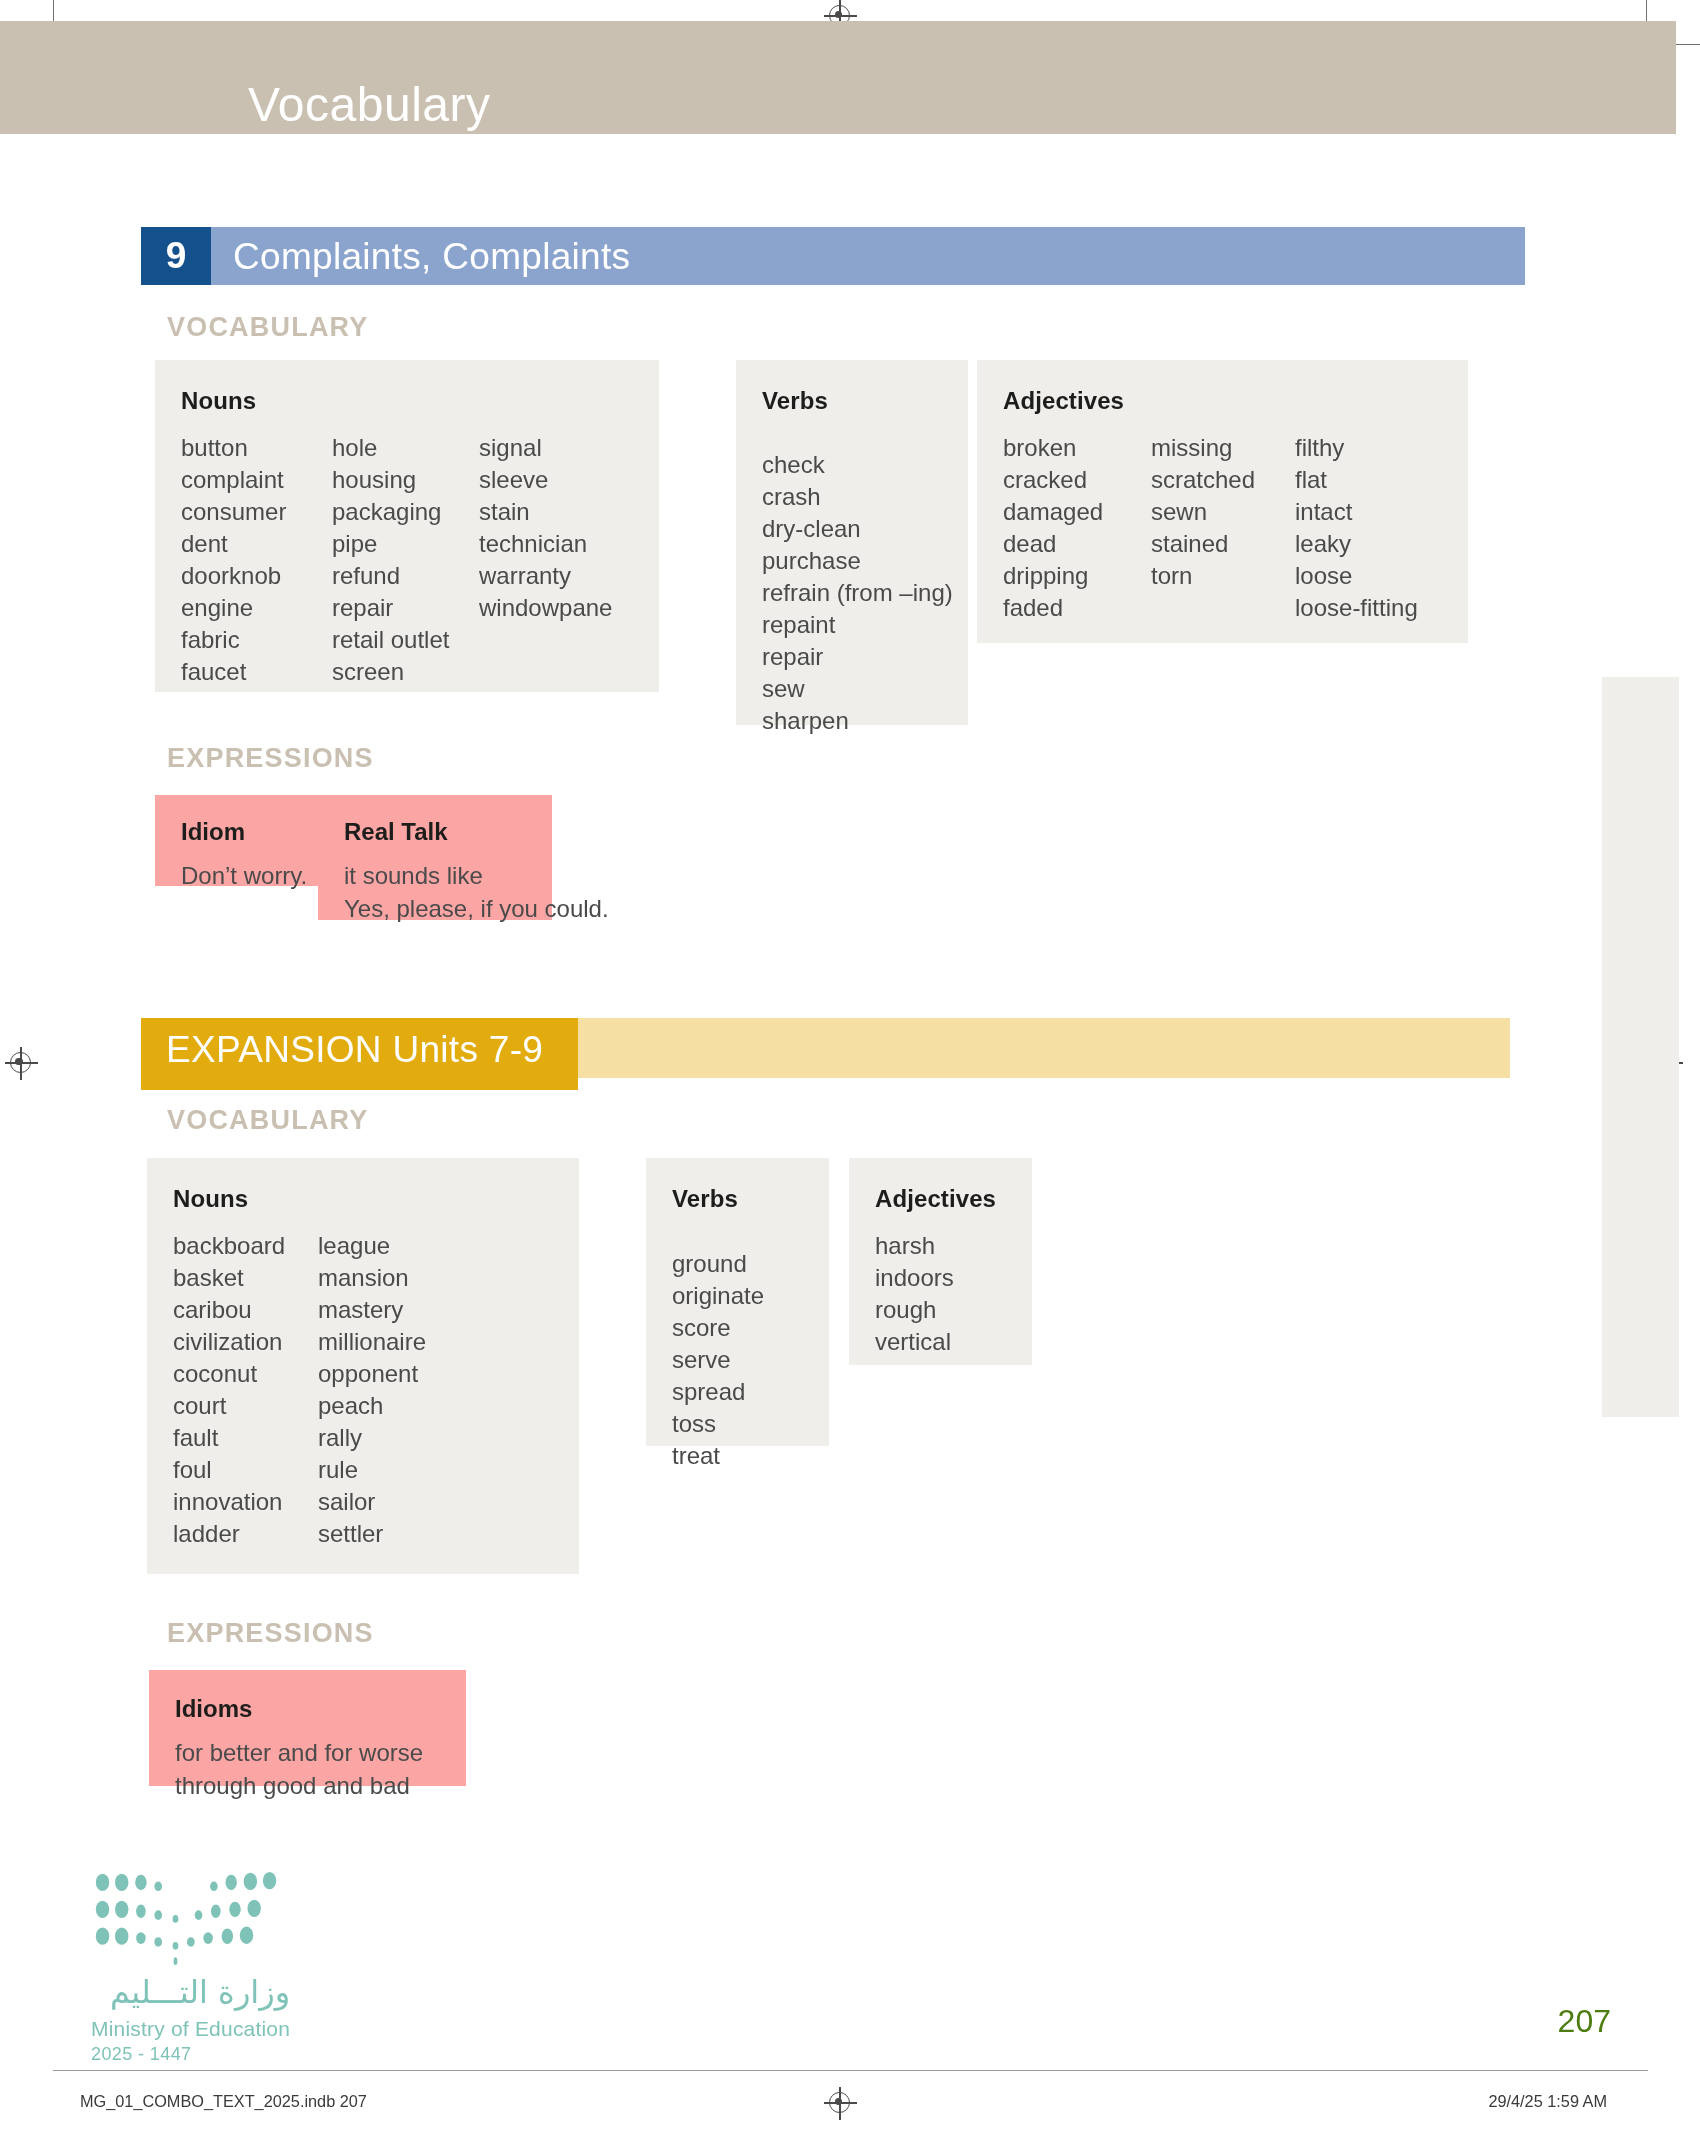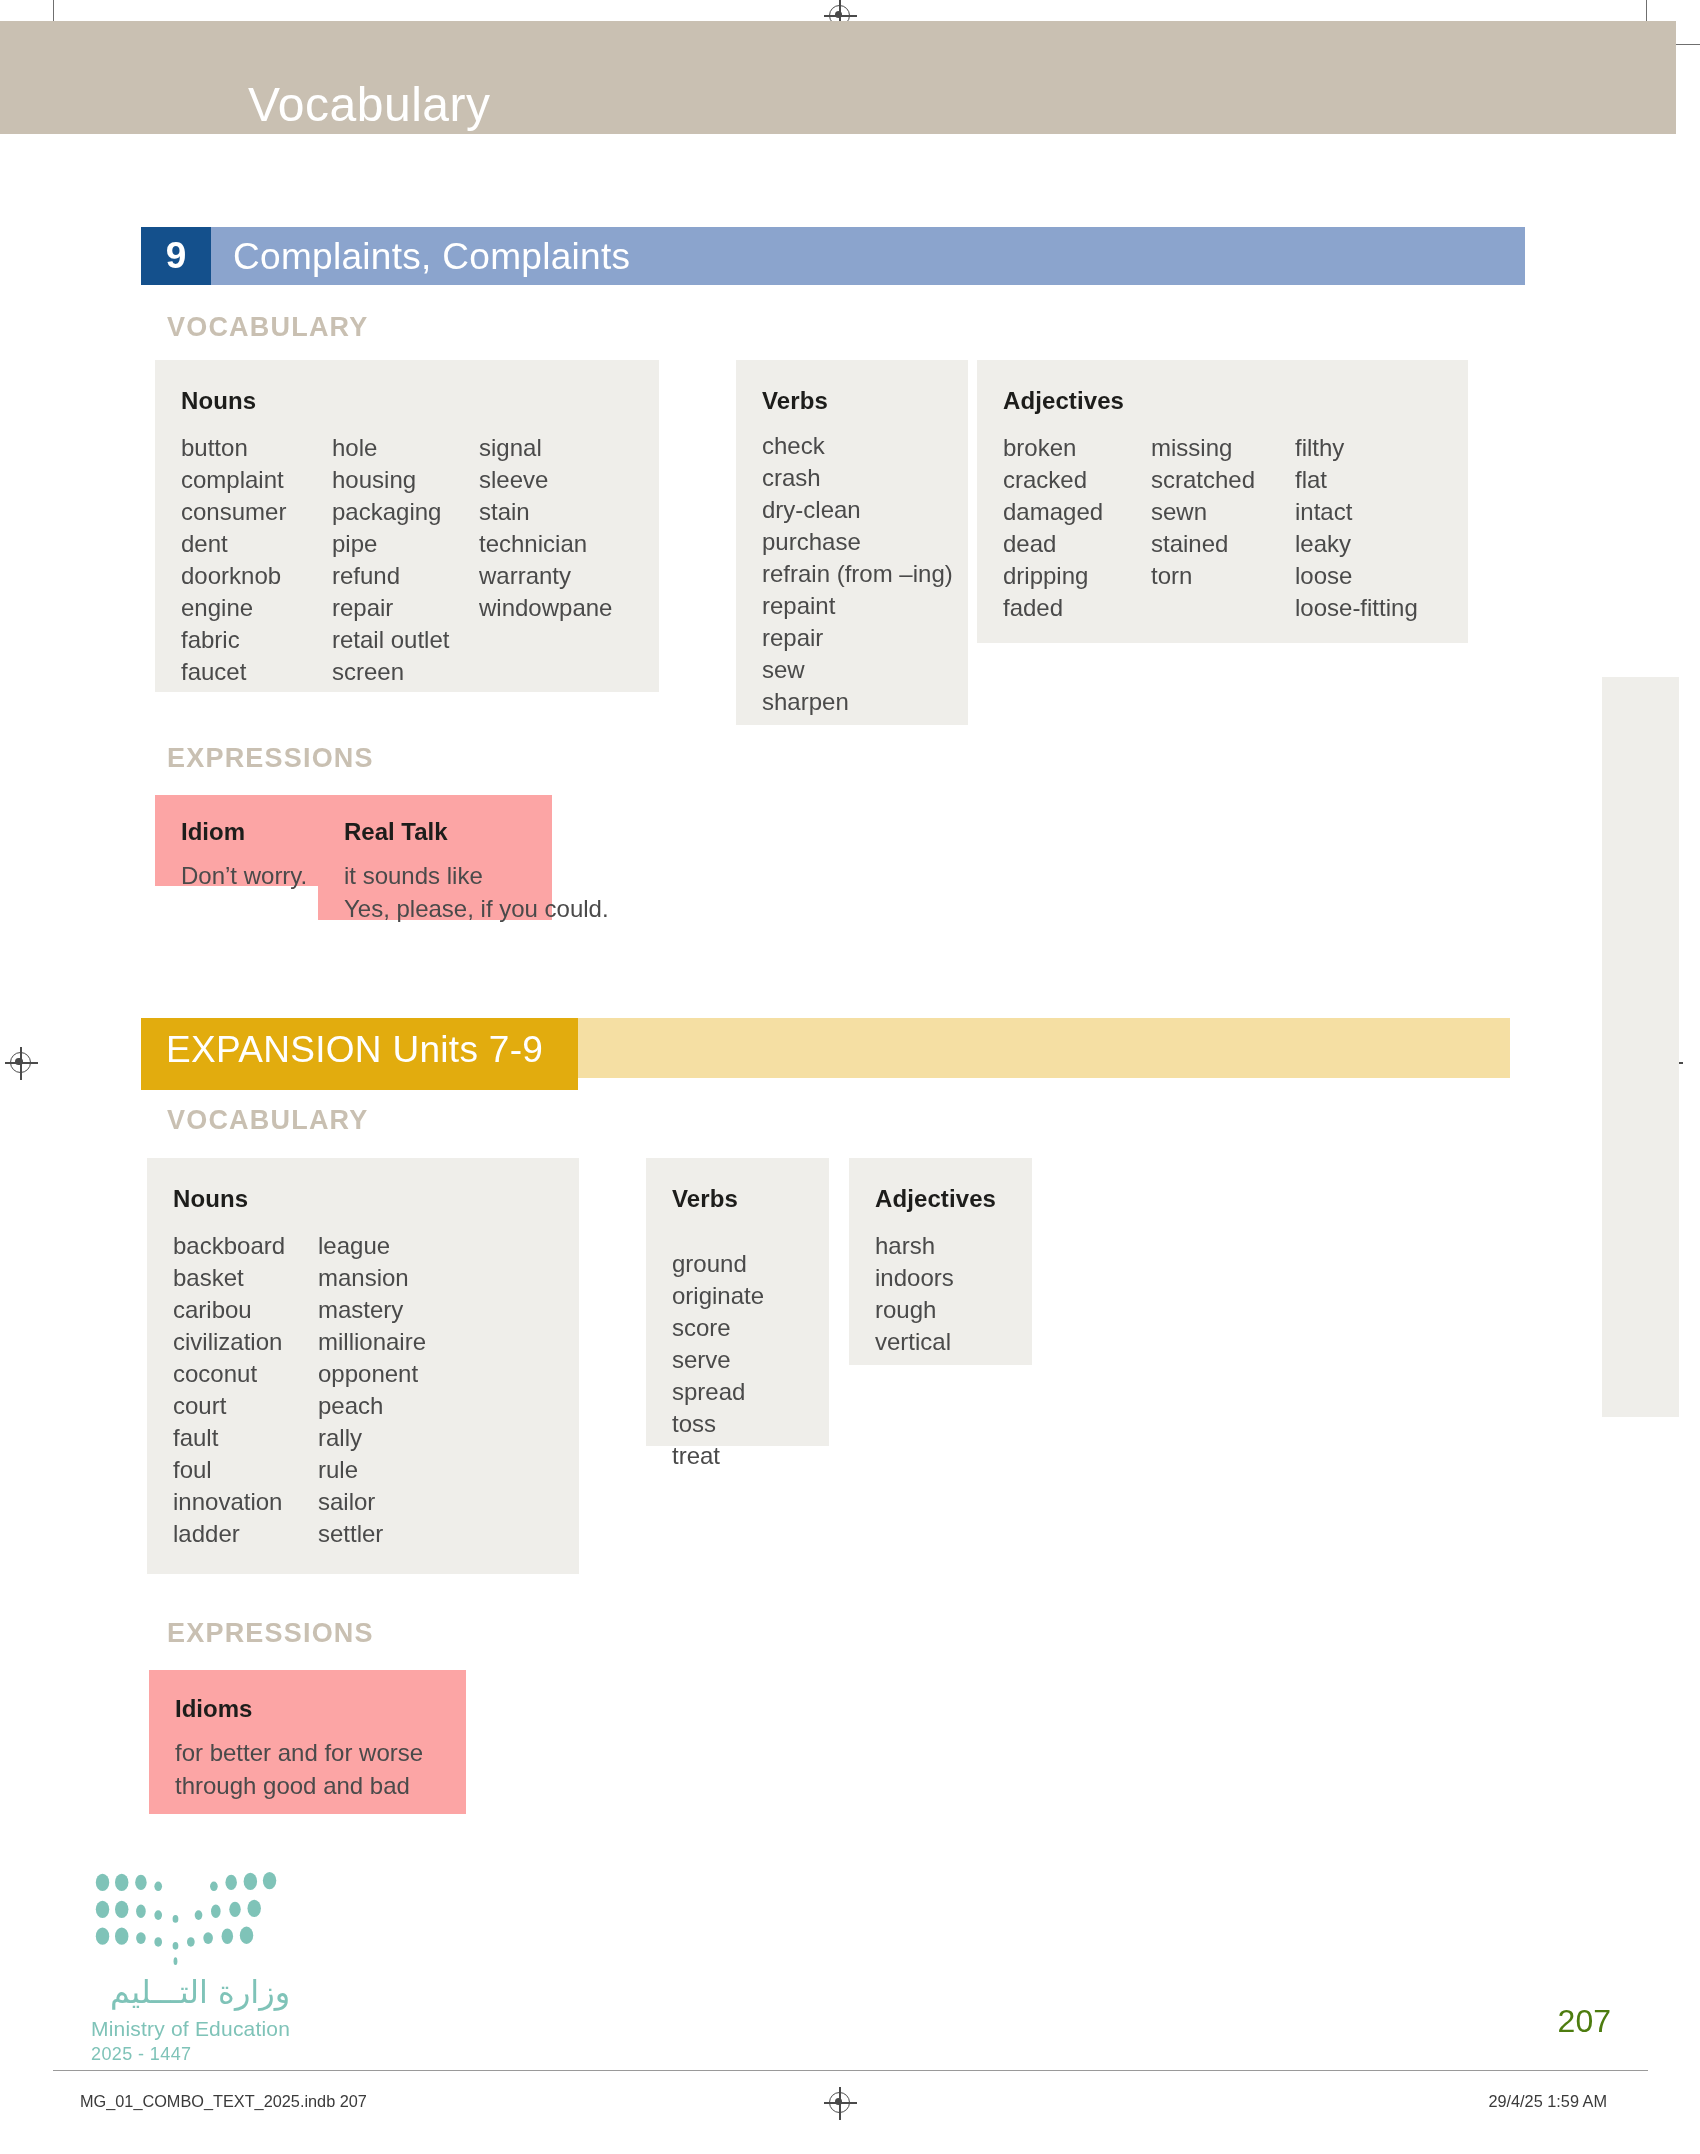--- a/index.html
+++ b/index.html
@@ -179,21 +179,21 @@
       <span class="w">stain</span>
       <span class="w">technician</span>
       <span class="w">warranty</span>
       <span class="w">windowpane</span>
     </div>
   </div>
 </div>
 
 <div class="wbox" style="left:736px;top:360px;width:232px;height:365px;padding:27px 0 0 26px;">
   <div class="cat">Verbs</div>
-  <div class="cols" style="margin-top:15px;">
+  <div class="cols" style="margin-top:34px;">
     <div class="col">
       <span class="w">check</span>
       <span class="w">crash</span>
       <span class="w">dry-clean</span>
       <span class="w">purchase</span>
       <span class="w">refrain (from –ing)</span>
       <span class="w">repaint</span>
       <span class="w">repair</span>
       <span class="w">sew</span>
       <span class="w">sharpen</span>
@@ -303,21 +303,21 @@
       <span class="w">harsh</span>
       <span class="w">indoors</span>
       <span class="w">rough</span>
       <span class="w">vertical</span>
     </div>
   </div>
 </div>
 
 <div class="sec-head" style="left:167px;top:1618px;">EXPRESSIONS</div>
 
-<div class="ebox" style="left:149px;top:1670px;width:317px;height:144px;padding:25px 0 0 26px;">
+<div class="ebox" style="left:149px;top:1670px;width:317px;height:116px;padding:25px 0 0 26px;">
   <div class="cat">Idioms</div>
   <div class="line" style="margin-top:13.4px;">for better and for worse</div>
   <div class="line">through good and bad</div>
 </div>
 
 <div class="logo-wrap">
   <svg width="192" height="96" viewBox="0 0 200 100">
     <g fill="#7fc3b8">
       <ellipse cx="12" cy="14" rx="7" ry="9"></ellipse>
         <ellipse cx="32" cy="14" rx="7" ry="9"></ellipse>

